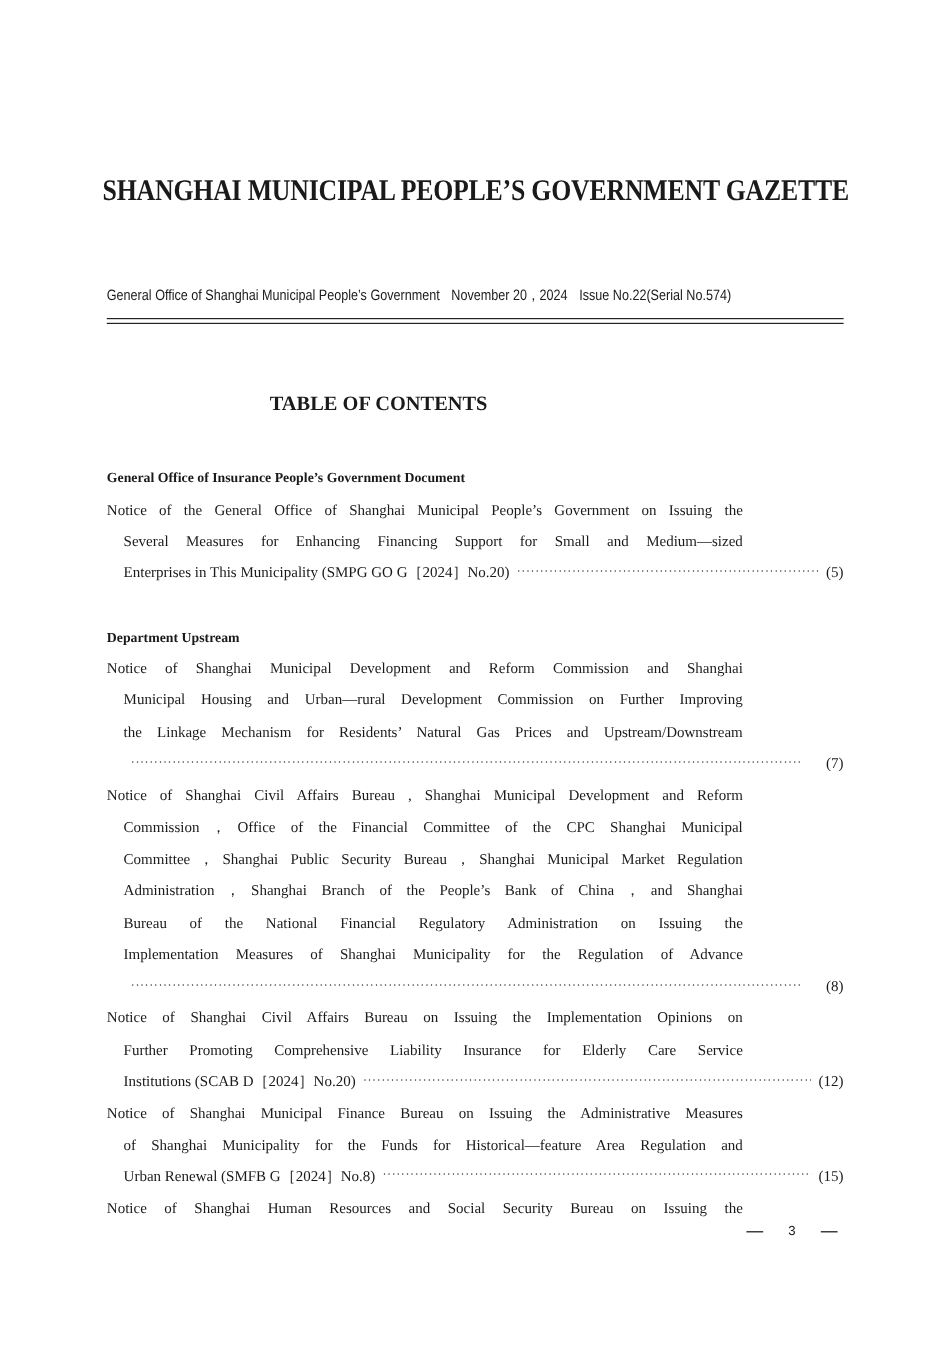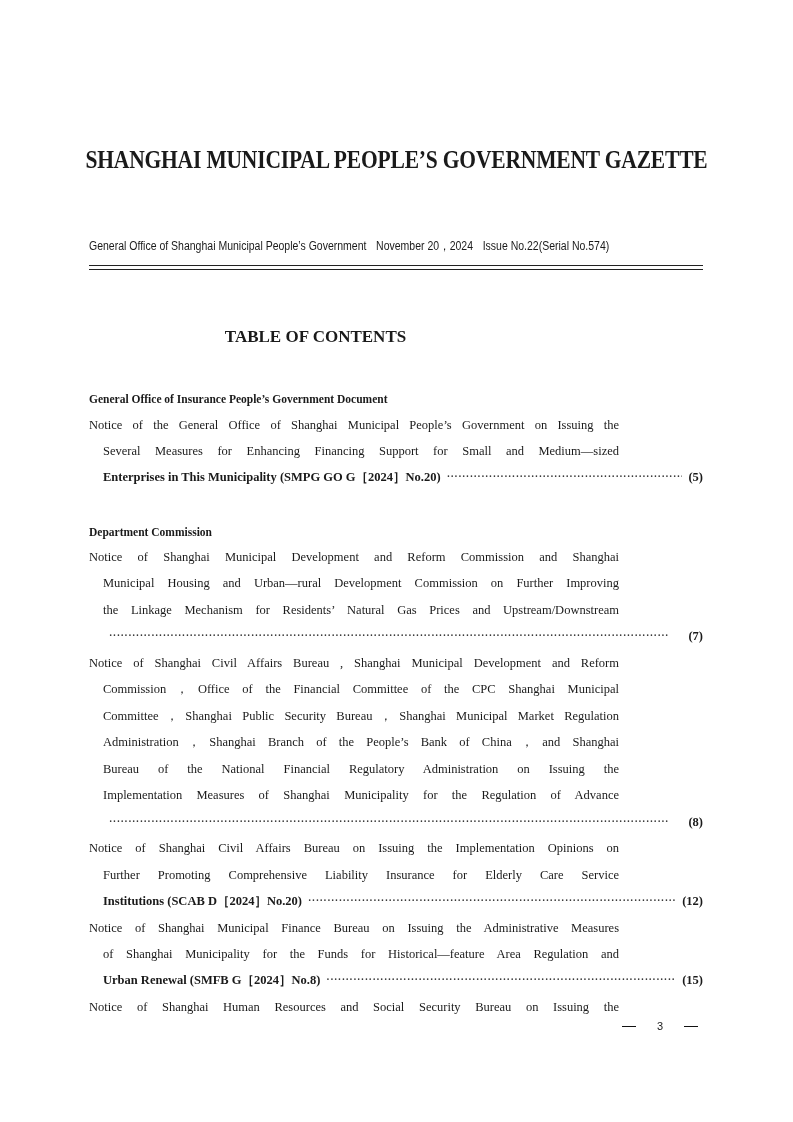--- a/index.html
+++ b/index.html
@@ -28,21 +28,21 @@
   }
   .entry { position: absolute; left: 0; width: 614px; }
   .line {
     position: absolute; left: 0; width: 530px; font-size: 12.5px; white-space: nowrap;
     text-align: justify; text-align-last: justify; line-height: 16px;
   }
   .line.indent { left: 14px; width: 516px; }
   .line.first { left: 0; width: 530px; }
   .lastline {
     position: absolute; left: 14px; width: 600px; font-size: 12.5px; white-space: nowrap;
-    display: flex; align-items: flex-start; line-height: 16px; font-weight: bold;
+    display: flex; align-items: flex-start; line-height: 16px;
   }
   .lastline .txt { flex: 0 0 auto; }
   .lastline .dots {
     flex: 1 1 auto; overflow: hidden; margin: 0 6px; letter-spacing: 0.5px;
     color: #333; font-size: 10px;
   }
   .lastline .dots::before { content: "··················································································································································"; }
   .lastline .page { flex: 0 0 auto; }
   .page-number {
     position: absolute; left: 622px; top: 1020px; width: 76px; font-family: "Liberation Sans", sans-serif;
@@ -72,21 +72,21 @@
   <div class="entry">
     <div class="line first" style="top:417px">Notice of the General Office of Shanghai Municipal People’s Government on Issuing the</div>
     <div class="line indent" style="top:443px">Several Measures for Enhancing Financing Support for Small and Medium—sized</div>
     <div class="lastline" style="top:469px">
       <span class="txt">Enterprises in This Municipality (SMPG GO G［2024］No.20)</span>
       <span class="dots"></span>
       <span class="page">(5)</span>
     </div>
   </div>
 
-  <div class="section-head" style="top:526px">Department Commission</div>
+  <div class="section-head" style="top:526px">Department Upstream</div>
 
   <div class="entry">
     <div class="line first" style="top:549px">Notice of Shanghai Municipal Development and Reform Commission and Shanghai</div>
     <div class="line indent" style="top:575px">Municipal Housing and Urban—rural Development Commission on Further Improving</div>
     <div class="line indent" style="top:602px">the Linkage Mechanism for Residents’ Natural Gas Prices and Upstream/Downstream</div>
     <div class="lastline" style="top:628px">
       <span class="dots"></span>
       <span class="page">(7)</span>
     </div>
   </div>

